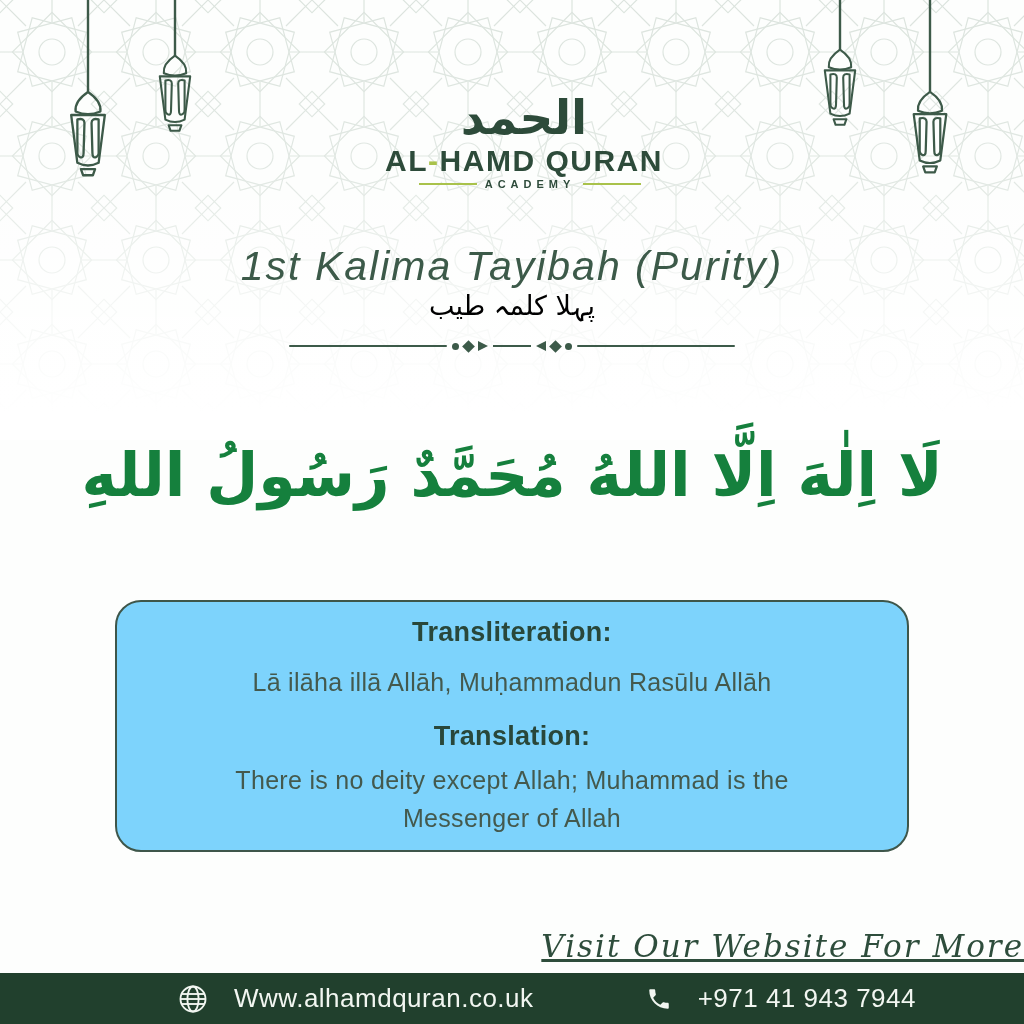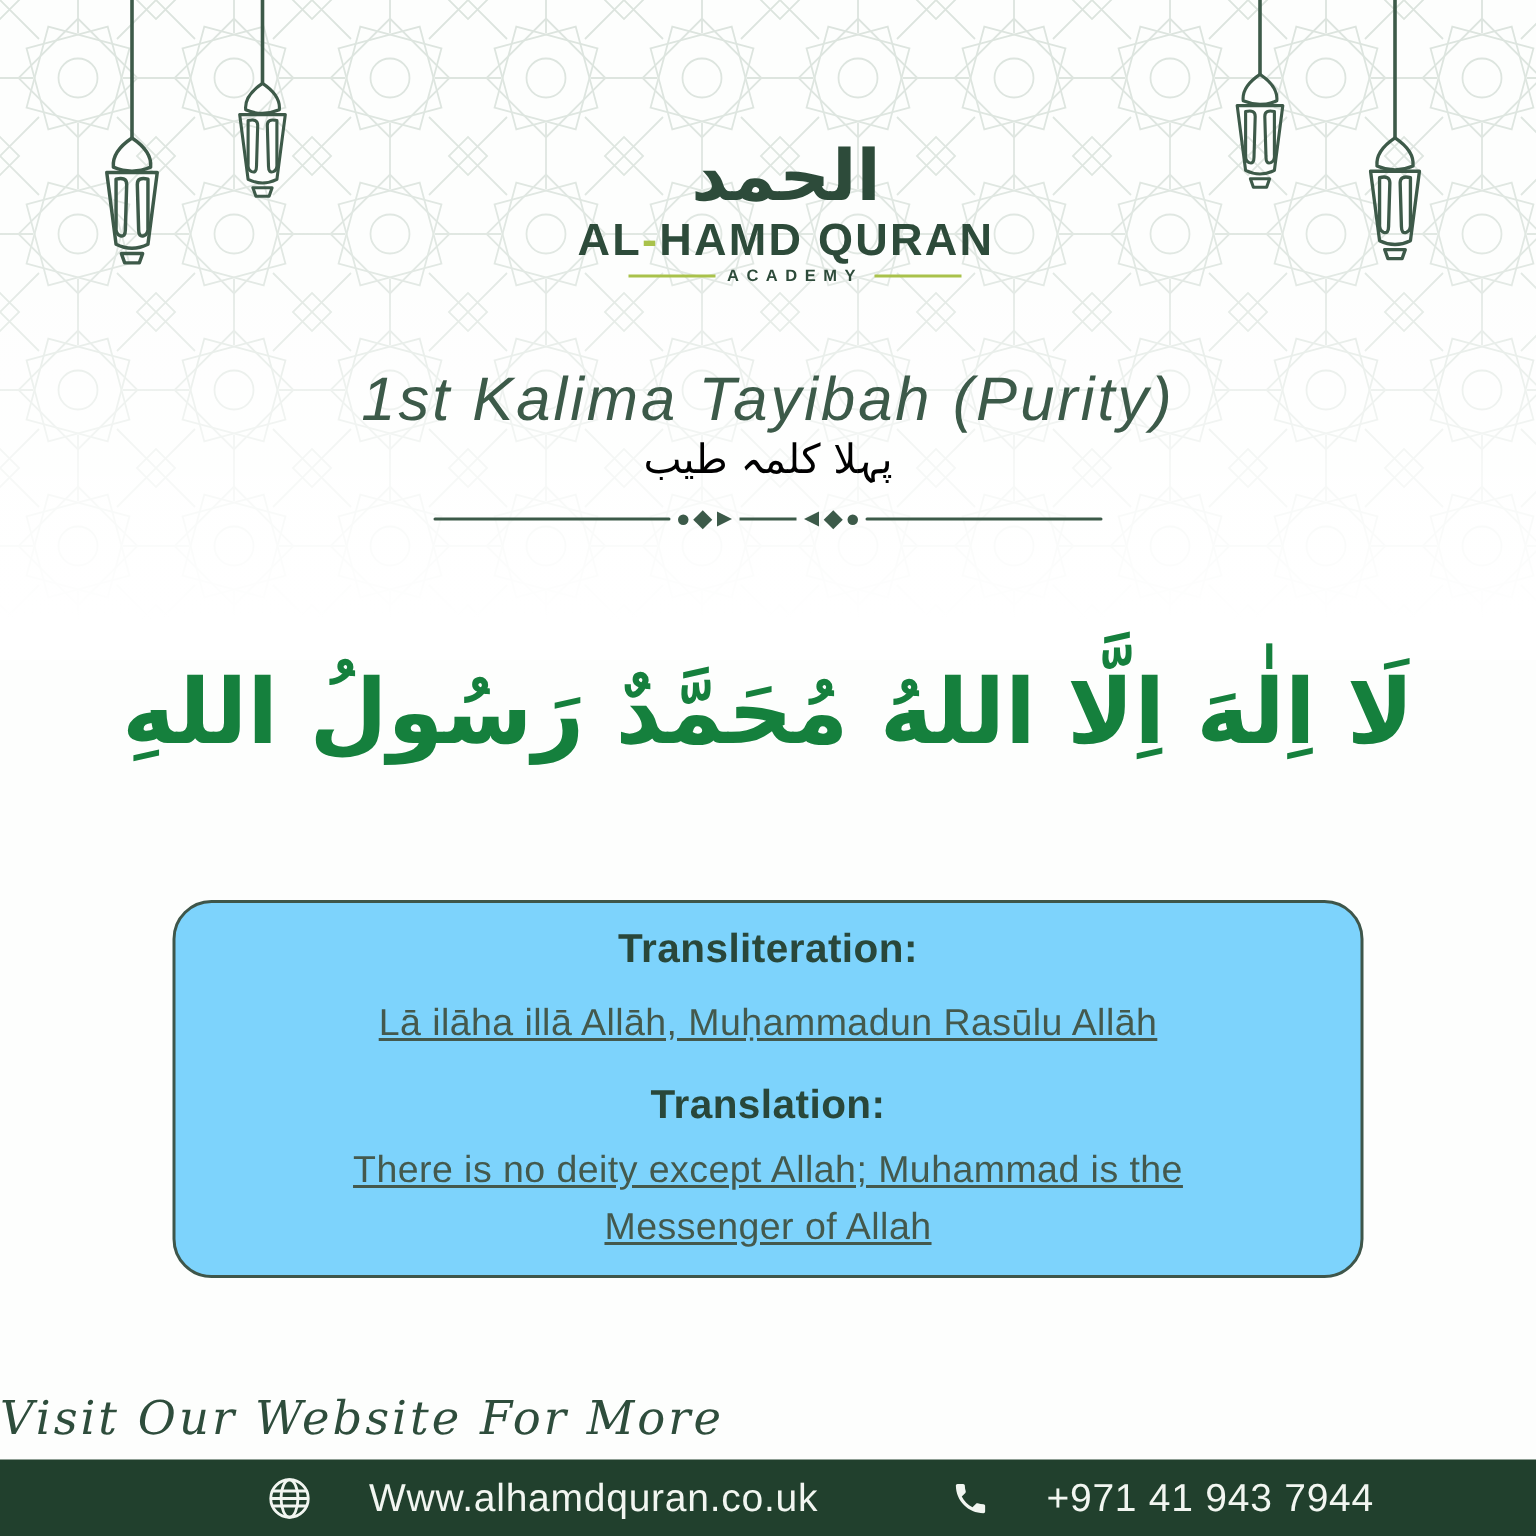--- a/index.html
+++ b/index.html
@@ -41,32 +41,32 @@
   .kalima{position:absolute;top:405px;left:0;width:100%;text-align:center;z-index:3;
     direction:rtl;font-family:"DejaVu Sans",sans-serif;font-weight:bold;
     font-size:60px;line-height:140px;color:#15803d;}
   
   .details-box{
     position:absolute;left:115px;top:600px;width:794px;height:252px;z-index:3;
     box-sizing:border-box;background:#7dd3fc;border:2px solid #3e564a;border-radius:26px;
     text-align:center;padding-top:15px;
   }
   .box-label{font-size:27px;font-weight:bold;color:#29473a;letter-spacing:.3px;}
-  .box-value{font-size:25px;color:#44594d;margin-top:20px;letter-spacing:.3px;text-decoration:underline;}
+  .box-value{font-size:25px;color:#44594d;margin-top:20px;letter-spacing:.3px;}
   .box-label.second{margin-top:24px;}
   .box-value.translation{margin-top:9px;max-width:680px;margin-left:auto;margin-right:auto;line-height:38px;}
   
-  .tagline{position:absolute;top:928px;left:0;width:100%;text-align:left;z-index:3;
-    font-family:"DejaVu Serif",serif;font-style:italic;font-size:31px;letter-spacing:2px;color:#2e4d3c;}
+  .tagline{position:absolute;top:928px;left:0;width:100%;text-align:right;z-index:3;
+    font-family:"DejaVu Serif",serif;font-style:italic;font-size:31px;letter-spacing:2px;color:#2e4d3c;text-decoration:underline;}
   .footer-bar{
     position:absolute;left:0;top:973px;width:1024px;height:51px;z-index:4;background:#21402d;
     display:flex;align-items:center;justify-content:space-between;box-sizing:border-box;
     padding-left:178px;padding-right:108px;
   }
-  .footer-group{display:flex;align-items:center;gap:38px;}
+  .footer-group{display:flex;align-items:center;gap:26px;}
   .footer-text{color:#f2f6f1;font-size:26px;letter-spacing:.5px;}
 </style>
 </head>
 <body>
 
 <div class="poster">
 
   <svg class="bg-pattern" width="1024" height="430">
     <defs>
       <pattern id="geo" width="104" height="104" patternUnits="userSpaceOnUse">

